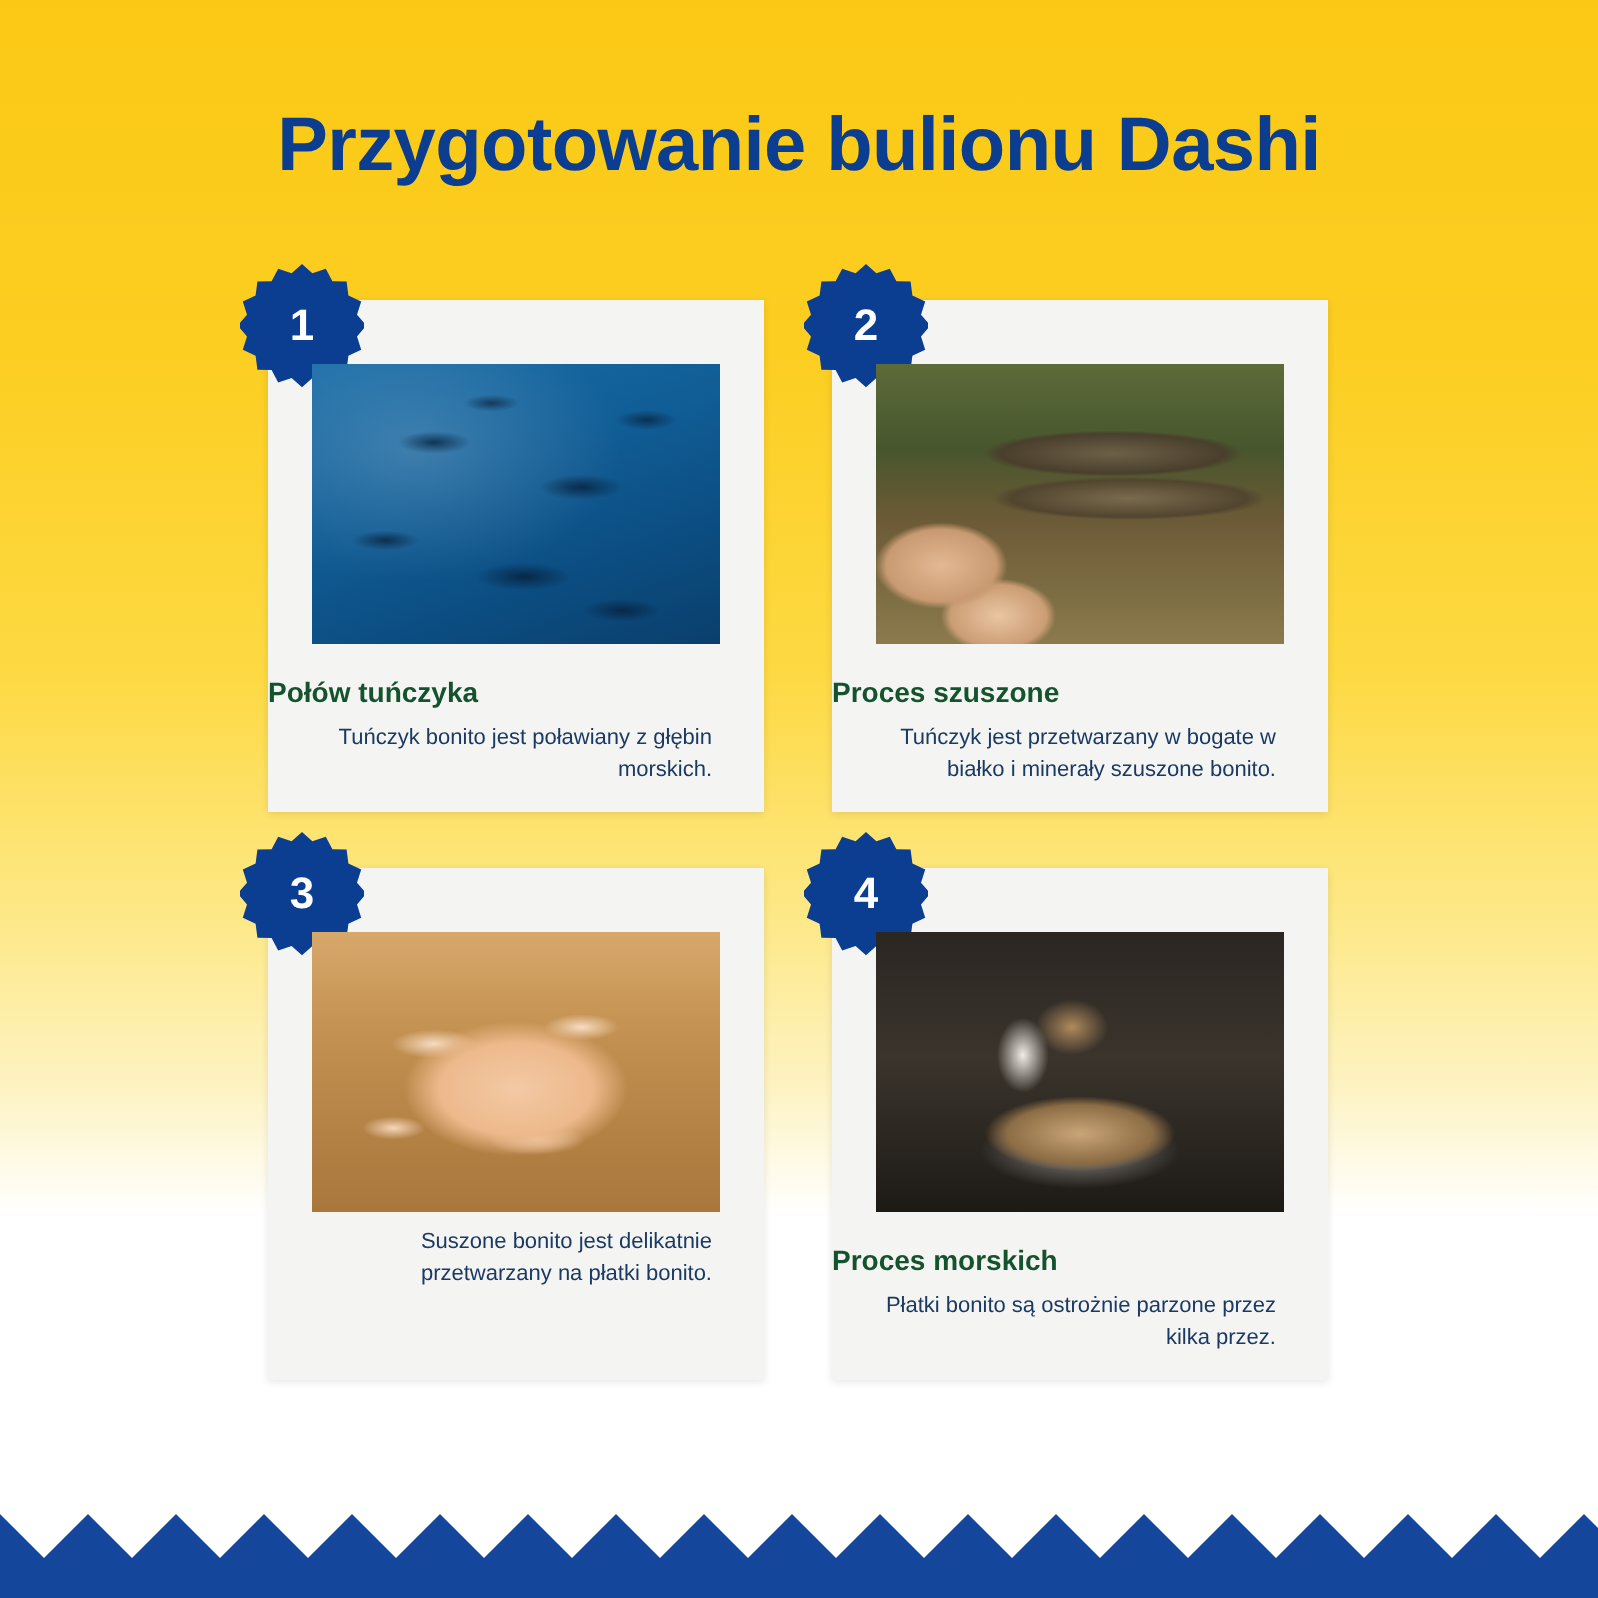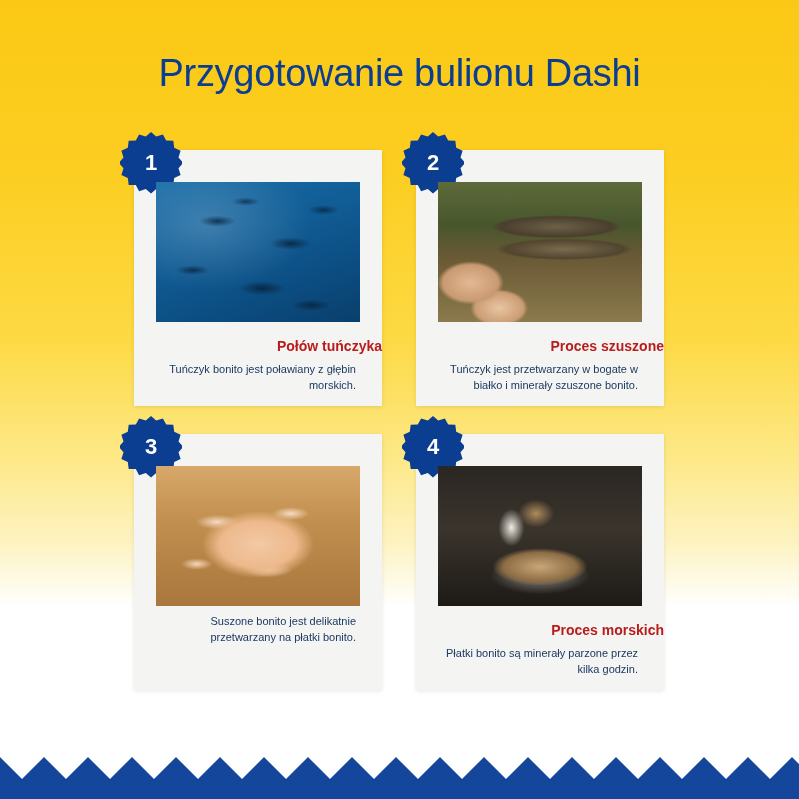--- a/index.html
+++ b/index.html
@@ -31,21 +31,21 @@
   }
 
   
   .title {
     position: absolute;
     top: 52px;
     left: 0;
     width: 799px;
     text-align: center;
     font-size: 38px;
-    font-weight: normal;
+    font-weight: bold;
     color: #0b3d91;
     letter-spacing: -0.3px;
   }
 
   
   .grid {
     position: absolute;
     top: 150px;
     left: 134px;
     width: 530px;
@@ -136,24 +136,24 @@
     inset: 0;
     background:
       radial-gradient(ellipse 66px 26px at 50% 72%, #c9a678 0%, #8d6d45 55%, rgba(141,109,69,0) 72%),
       radial-gradient(ellipse 78px 30px at 50% 78%, rgba(225,225,225,0.55) 0%, rgba(225,225,225,0) 64%),
       radial-gradient(ellipse 26px 20px at 48% 34%, #b08a5c 0%, rgba(176,138,92,0) 70%),
       radial-gradient(ellipse 18px 26px at 36% 44%, #f0ece6 0%, rgba(240,236,230,0) 72%);
   }
 
   .card-title {
     margin-top: 16px;
-    text-align: right;
+    text-align: left;
     font-size: 14px;
     font-weight: bold;
-    color: #b91c1c;
+    color: #14532d;
   }
   .card-text {
     margin: 8px 26px 0 26px;
     text-align: right;
     font-size: 11px;
     line-height: 1.45;
     color: #1b3a63;
   }
 
   
@@ -250,21 +250,21 @@
         <div class="badge">
           <svg viewBox="0 0 62 62" aria-hidden="true">
             <polygon fill="#0b3d91" points="31,0 36.2,4.6 42.9,2.4 46.2,8.6 53.3,8.7 54.2,15.7 60.6,18.7 58.5,25.4 63.2,30.8 58.5,36.2 60.6,42.9 54.2,45.9 53.3,52.9 46.2,53 42.9,59.2 36.2,57 31,61.6 25.8,57 19.1,59.2 15.8,53 8.7,52.9 7.8,45.9 1.4,42.9 3.5,36.2 -1.2,30.8 3.5,25.4 1.4,18.7 7.8,15.7 8.7,8.7 15.8,8.6 19.1,2.4 25.8,4.6"></polygon>
           </svg>
           <span class="badge-num">4</span>
         </div>
         <div class="card-media">
           <div class="ph ph-brew"></div>
         </div>
         <div class="card-title">Proces morskich</div>
-        <div class="card-text">Płatki bonito są minerały parzone przez kilka godzin.</div>
+        <div class="card-text">Płatki bonito są ostrożnie parzone przez kilka przez.</div>
       </div>
 
     </div>
   </div>
 
   <svg class="zigzag" viewBox="0 0 799 62" preserveAspectRatio="none">
     <polygon fill="#14479c" points="0,20 22,42 44,20 66,42 88,20 110,42 132,20 154,42 176,20 198,42 220,20 242,42 264,20 286,42 308,20 330,42 352,20 374,42 396,20 418,42 440,20 462,42 484,20 506,42 528,20 550,42 572,20 594,42 616,20 638,42 660,20 682,42 704,20 726,42 748,20 770,42 792,20 799,27 799,62 0,62"></polygon>
   </svg>
 
 </div>

